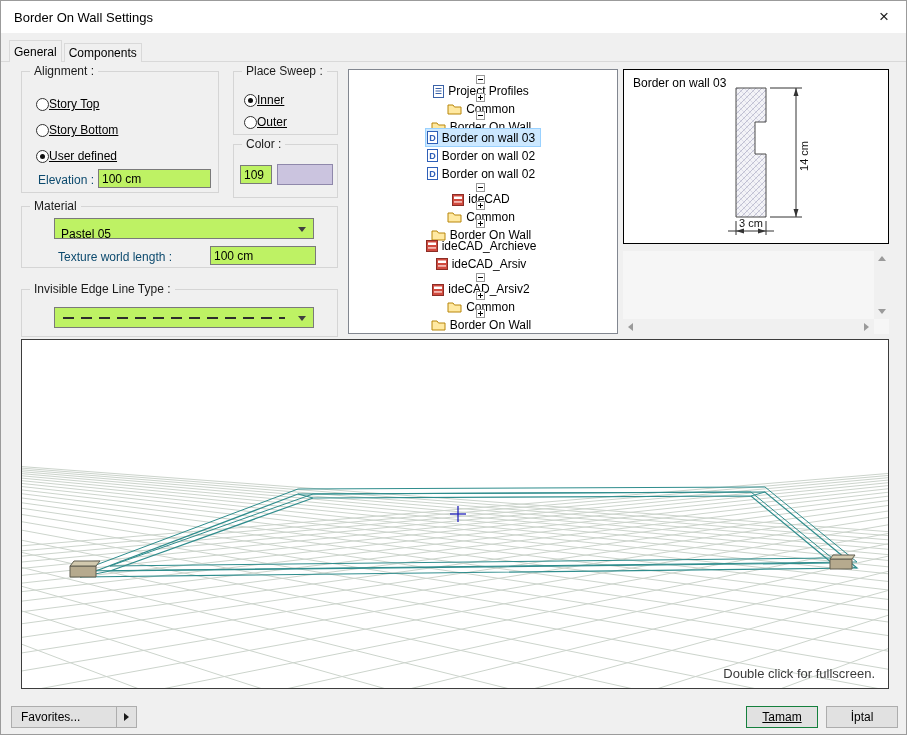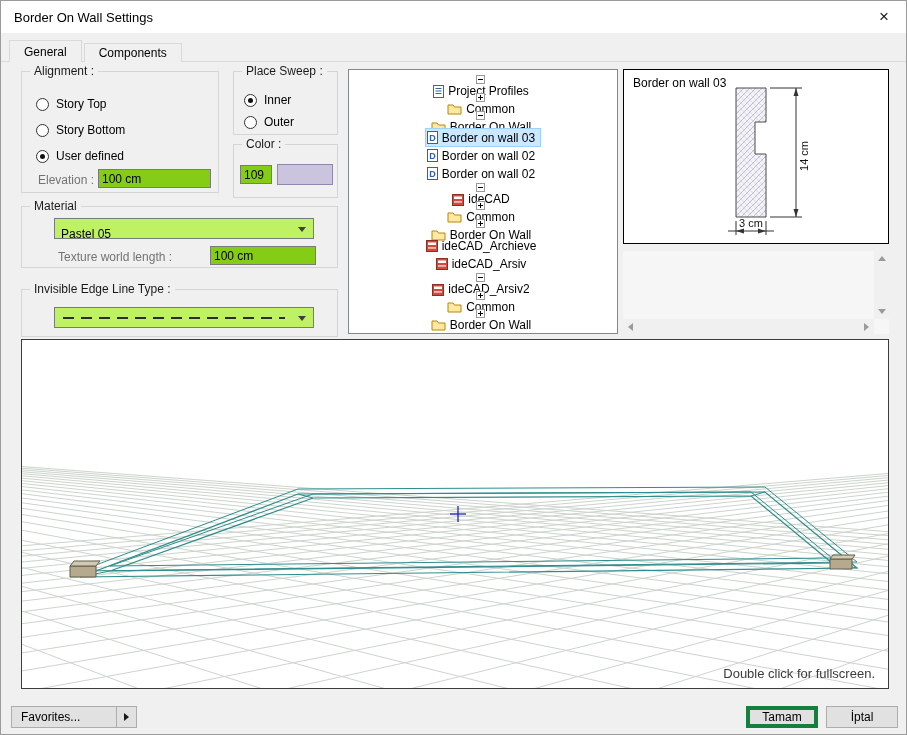--- a/index.html
+++ b/index.html
@@ -11,41 +11,41 @@
 
   
   .titlebar { position:absolute; top:0; left:0; right:0; height:32px; background:#ffffff;
               display:flex; align-items:center; padding-left:13px; }
   .title { font-size:13px; color:#000; }
   .close-btn { position:absolute; right:0; top:0; width:44px; height:32px; display:flex;
                align-items:center; justify-content:center; font-size:17px; color:#1a1a1a; }
 
   
   .tabs { position:absolute; left:8px; top:39px; height:22px; display:flex; align-items:flex-end; z-index:3; }
-  .tab { font-size:12px; padding:2px 14px 3px; background:#f0f0f0; border:1px solid #d9d9d9;
+  .tab { font-size:12px; padding:2px 4px 3px; background:#f0f0f0; border:1px solid #d9d9d9;
          border-bottom:none; height:19px; margin-right:2px; color:#000; }
   .tab.active { height:22px; padding-top:4px; background:#f0f0f0; }
   .tabline { position:absolute; left:0; right:0; top:60px; height:1px; background:#d9d9d9; z-index:1; }
 
   
   .groupbox { position:absolute; border:1px solid #d5d5d5; z-index:2; }
   .legend { position:absolute; top:-8px; left:8px; background:#f0f0f0; padding:0 4px;
             font-size:12px; color:#1a1a1a; white-space:nowrap; }
 
   
   .radios { position:absolute; display:flex; flex-direction:column; }
-  .radio-row { display:flex; align-items:center; gap:7px; font-size:12px; height:16px; color:#000; }
+  .radio-row { display:flex; align-items:center; font-size:12px; height:16px; color:#000;text-decoration:underline; }
   .rdot { width:13px; height:13px; border:1px solid #333; border-radius:50%; background:#fff;
           flex:none; position:relative; }
   .radio-row.checked .rdot::after { content:""; position:absolute; left:3px; top:3px; right:3px;
           bottom:3px; background:#111; border-radius:50%; }
 
   .txt { border:1px solid #7a7a7a; height:19px; font-size:12px;
-         font-family:"Liberation Sans",sans-serif; padding:0 3px; background:#84cc16; }
-  .flabel { font-size:12px; color:#737373; }
+         font-family:"Liberation Sans",sans-serif; padding:0 3px; background:#bef264; }
+  .flabel { font-size:12px; color:#0c4a6e; }
 
   .combo { position:absolute; border:1px solid #7a7a7a; background:#bef264; height:21px;
            font-size:12px; display:flex; align-items:center; padding:11px 22px 0 6px; }
   .combo .chev { position:absolute; right:7px; top:8px; width:0; height:0;
                  border-left:4px solid transparent; border-right:4px solid transparent;
                  border-top:5px solid #404040; }
   .dashline { position:absolute; left:8px; right:28px; top:9px; height:2px;
               background:repeating-linear-gradient(90deg,#2d2d2d 0 11px, transparent 11px 18px); }
 
   
@@ -82,21 +82,21 @@
 
   
   .viewport { position:absolute; left:20px; top:338px; width:868px; height:350px; background:#fff;
               border:1px solid #3c3c3c; z-index:2; }
   #grid-svg { position:absolute; left:0; top:0; width:866px; height:348px; }
   .vp-hint { position:absolute; right:13px; bottom:7px; font-size:13px; color:#3a3a3a; }
 
   
   .btn { position:absolute; top:705px; height:22px; background:#e1e1e1; border:1px solid #adadad;
          font-size:12px; display:flex; align-items:center; justify-content:center; color:#000; }
-  .btn.default { border:4px solid #15803d; }
+  .btn.default { border:1px solid #15803d;text-decoration:underline; }
   .split-btn { position:absolute; left:10px; top:705px; width:126px; height:22px; background:#e1e1e1;
                border:1px solid #adadad; display:flex; align-items:stretch; font-size:12px; }
   .split-label { flex:1; display:flex; align-items:center; padding-left:9px; }
   .split-arrow { width:20px; border-left:1px solid #adadad; display:flex; align-items:center; justify-content:center; }
   .split-arrow::after { content:""; width:0; height:0; border-top:4px solid transparent;
                         border-bottom:4px solid transparent; border-left:5px solid #1a1a1a; }
 </style>
 </head>
 <body>
 

